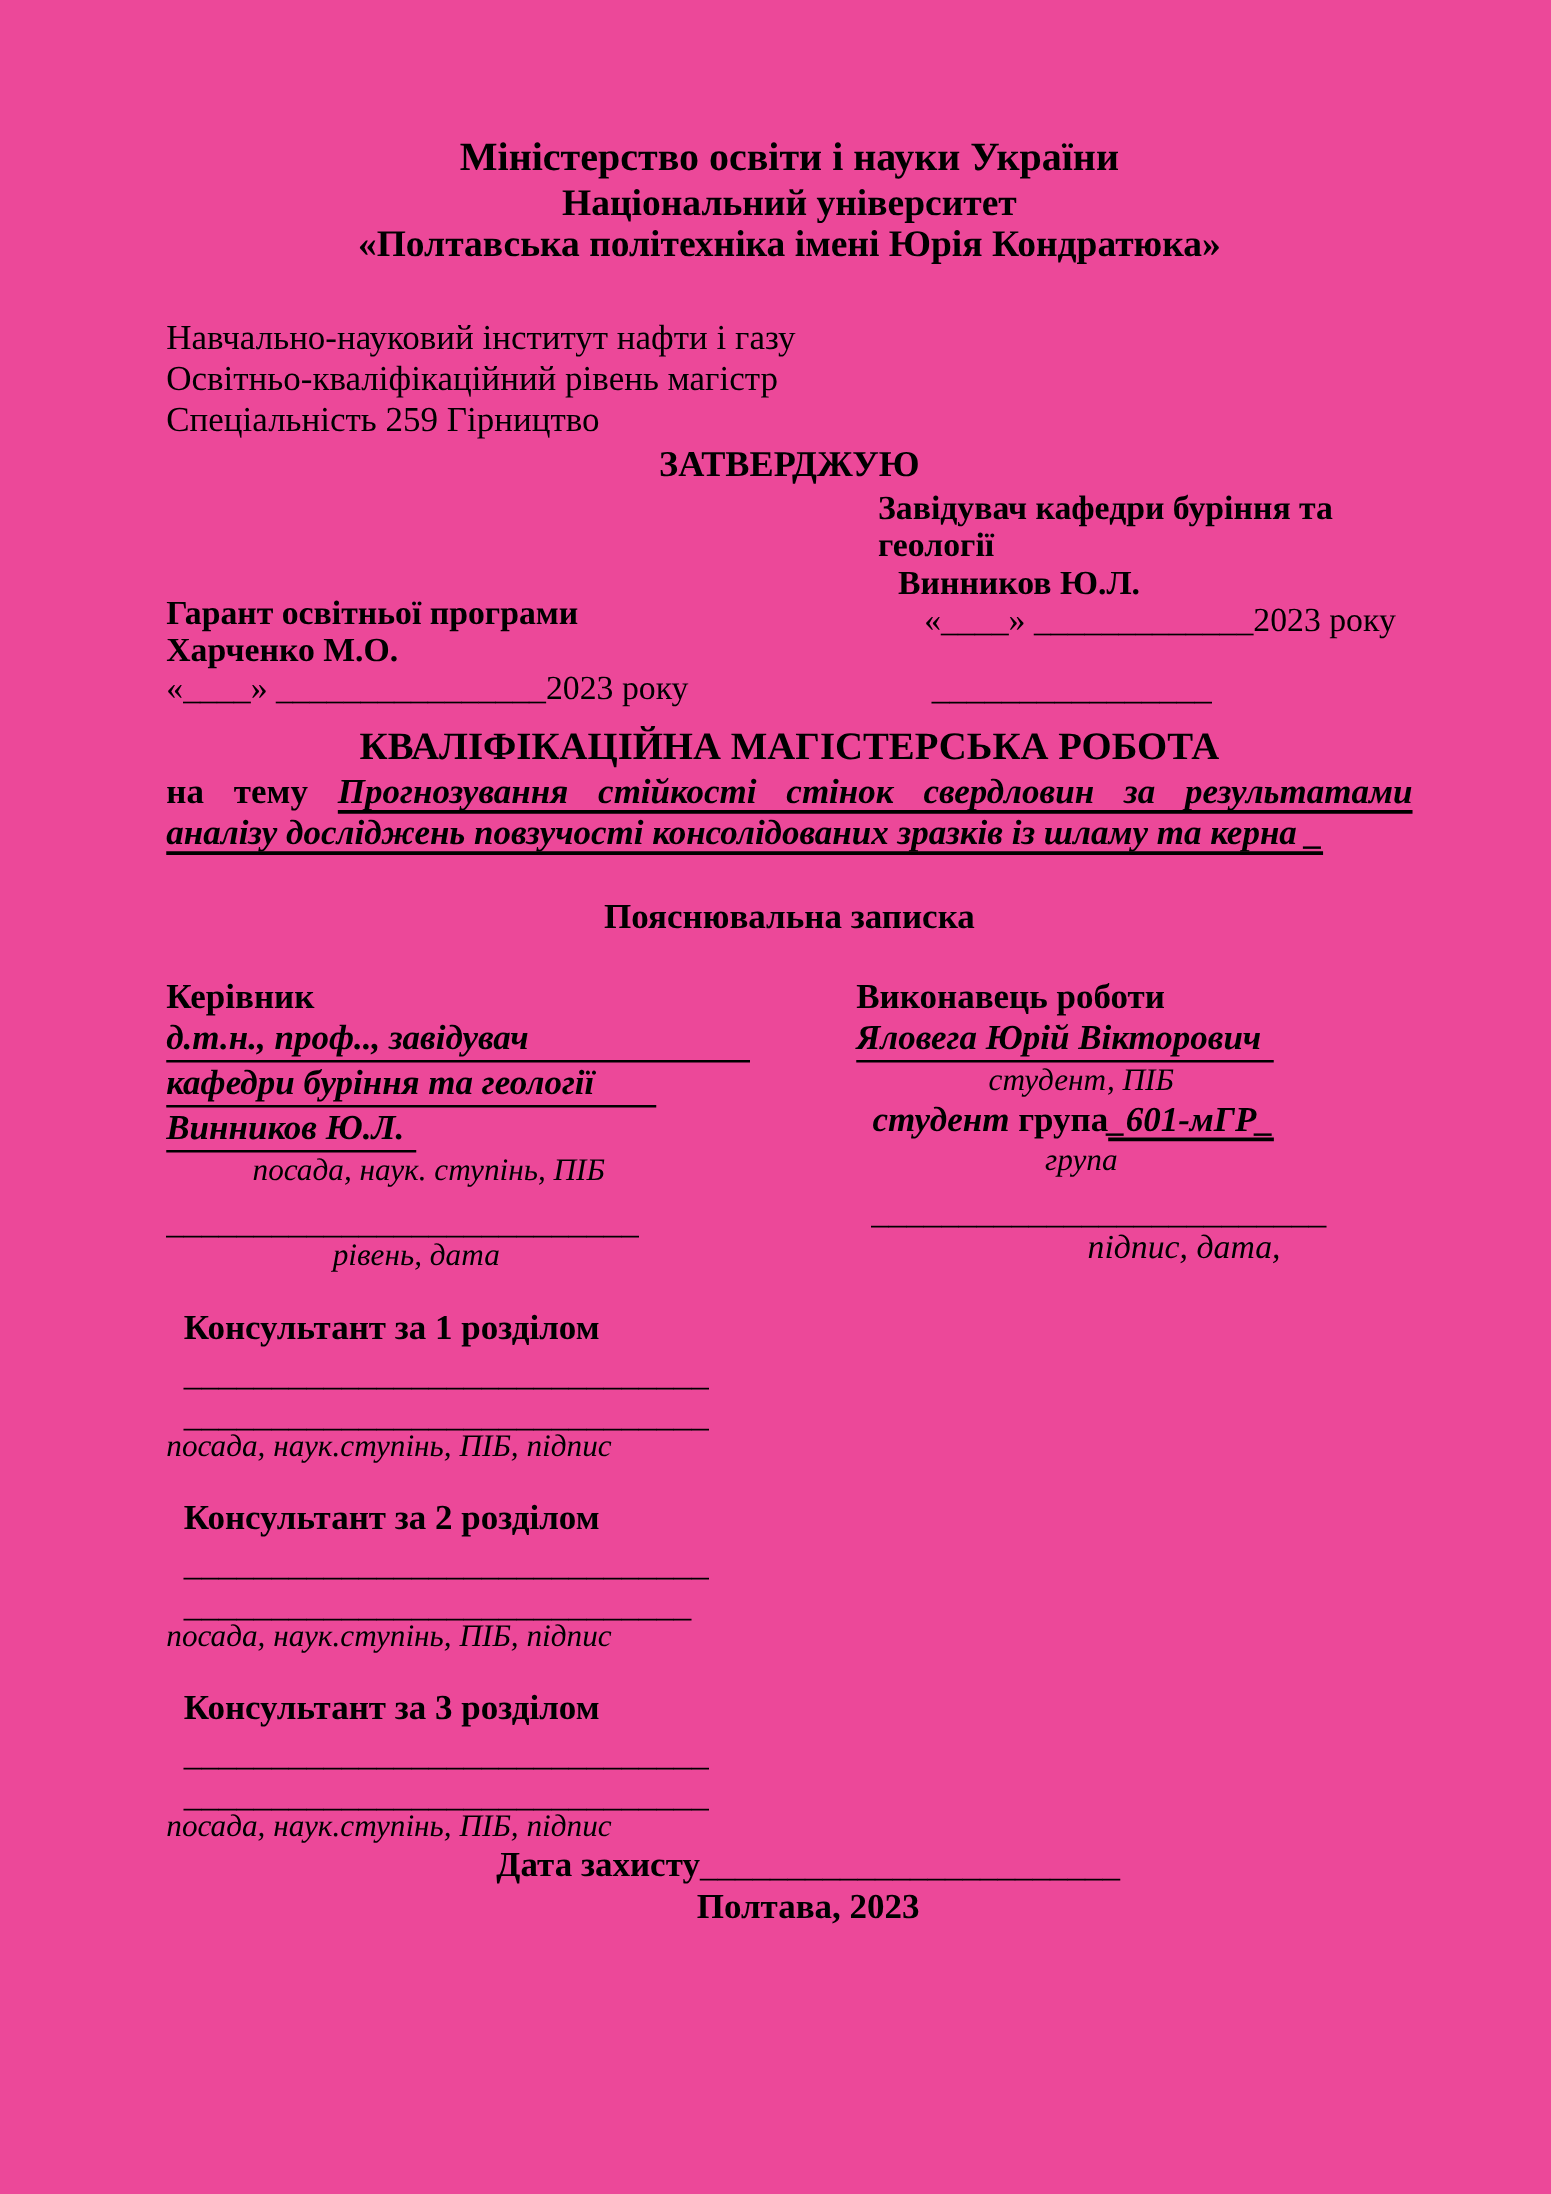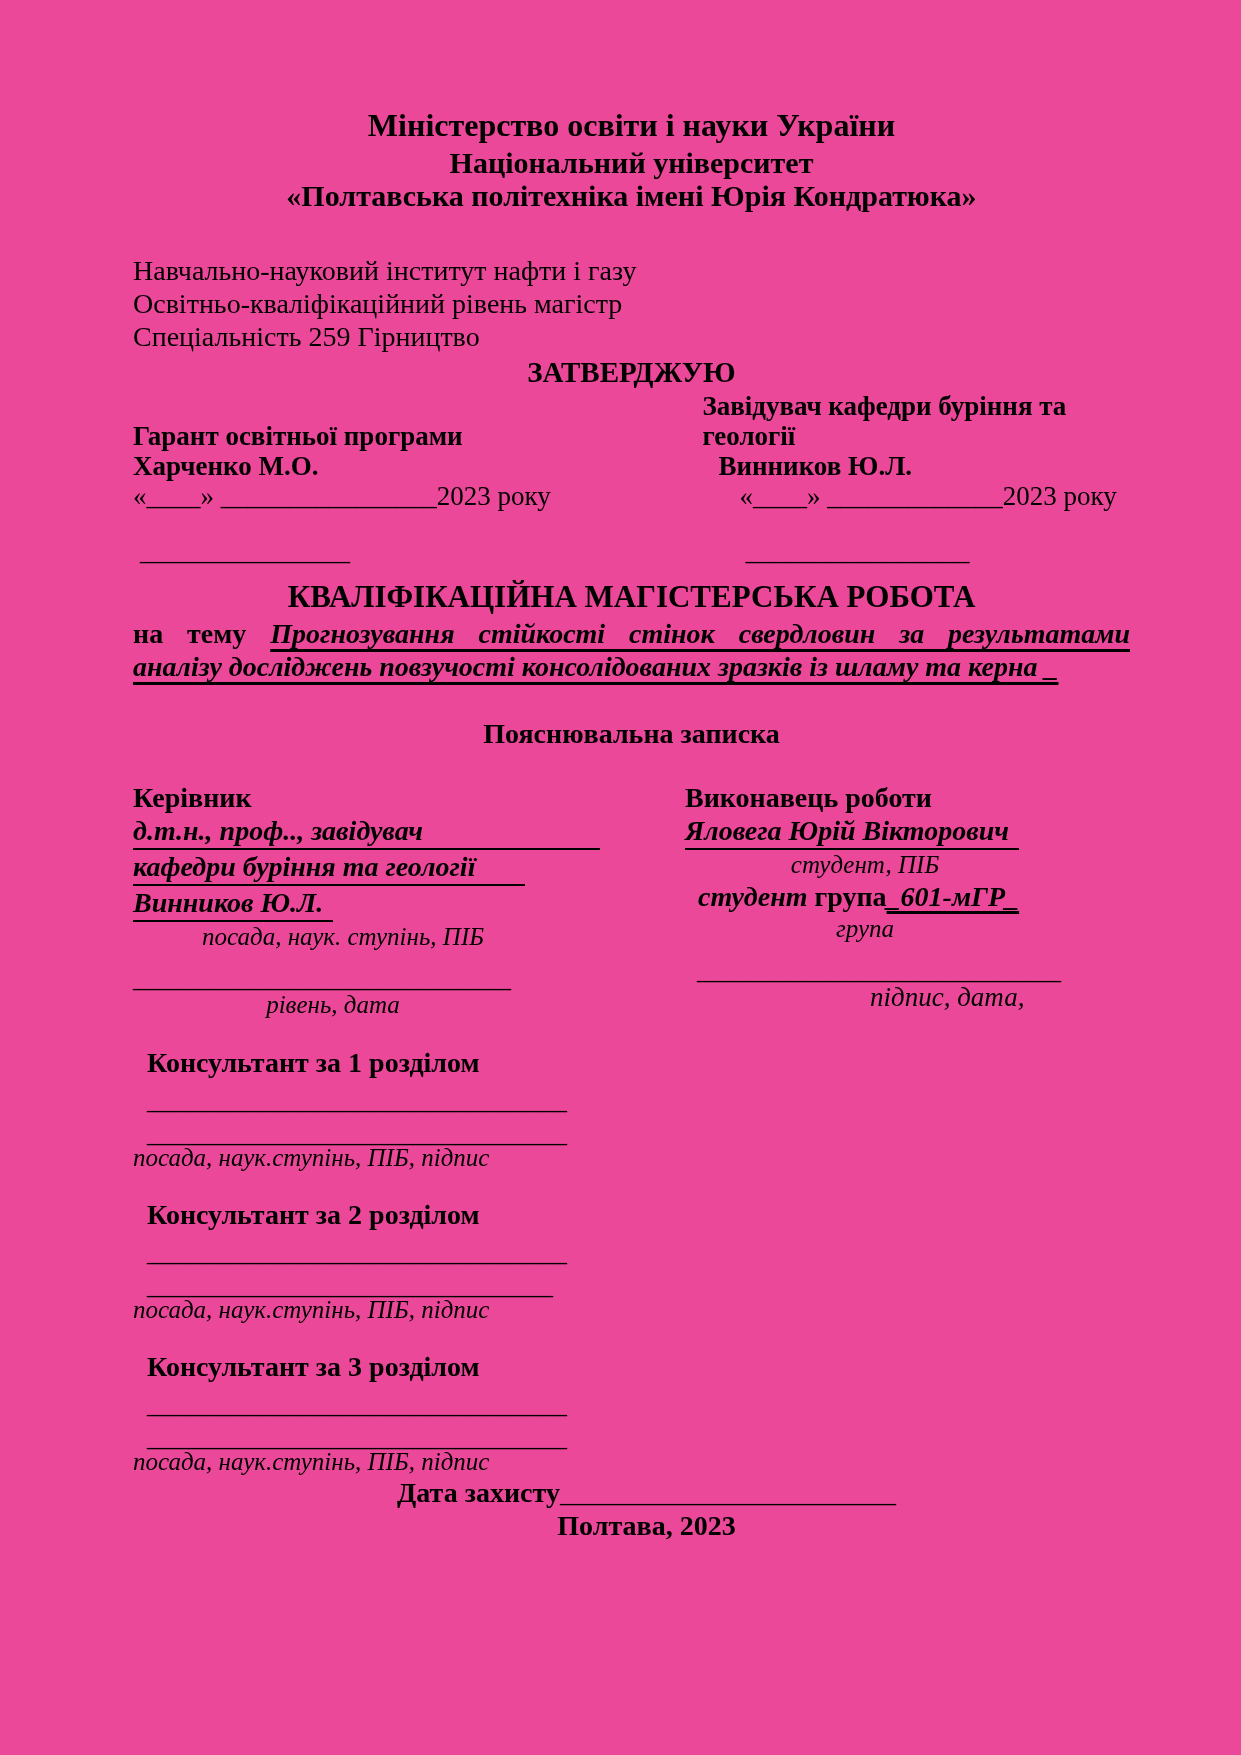--- a/index.html
+++ b/index.html
@@ -95,21 +95,20 @@
     <div>Освітньо-кваліфікаційний рівень магістр</div>
     <div>Спеціальність 259 Гірництво</div>
   </div>
 
   <div class="approve-heading">ЗАТВЕРДЖУЮ</div>
   <div class="approval">
     <div class="appr-left">
       <div class="role">Гарант освітньої програми</div>
       <div class="person-name">Харченко М.О.</div>
       <div class="date-line">«____» ________________2023 року</div>
-      <div class="sig-row">_______________</div>
     </div>
     <div class="appr-right">
       <div class="role">Завідувач кафедри буріння та геології</div>
       <div class="person-name">Винников Ю.Л.</div>
       <div class="date-line">«____» _____________2023 року</div>
       <div class="sig-row">________________</div>
     </div>
   </div>
 
   <div class="thesis-heading">КВАЛІФІКАЦІЙНА МАГІСТЕРСЬКА РОБОТА</div>

